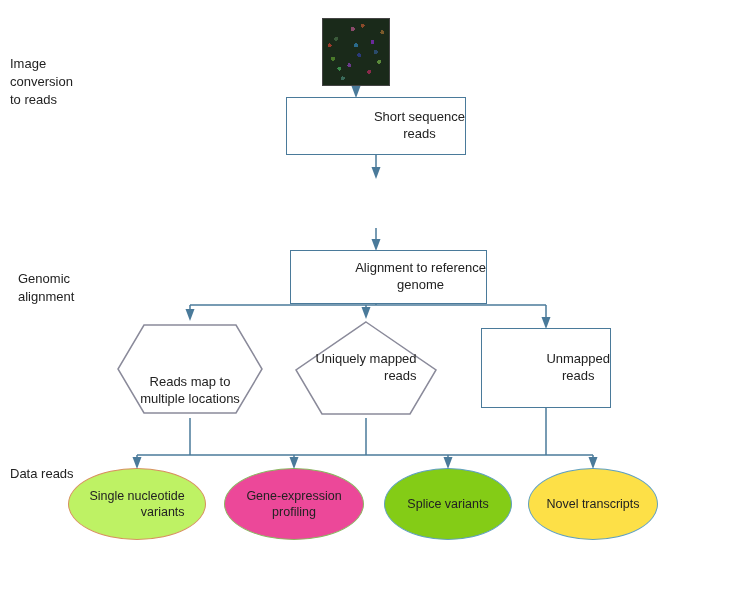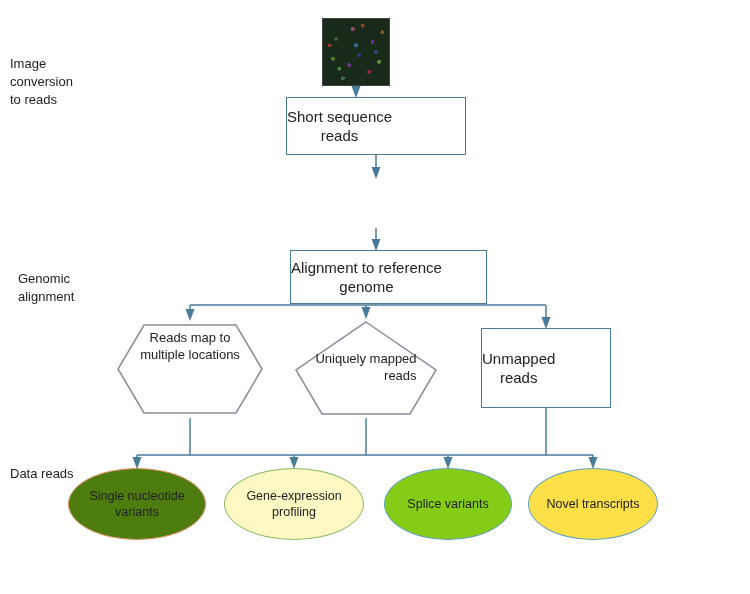--- a/index.html
+++ b/index.html
@@ -65,24 +65,24 @@
       border: 1px solid #444;
     }
 
     
     .box-rect {
       position: absolute;
       border: 1.5px solid #4a7a9a;
       background: #fff;
       display: flex;
       align-items: center;
-      justify-content: flex-start;
+      justify-content: flex-end;
       text-align: center;
       line-height: 1.3;
-      font-size: 15px;
+      font-size: 13px;
       color: #222;
     }
 
     
     .pentagon-container {
       position: absolute;
       display: flex;
       align-items: center;
       justify-content: center;
     }
@@ -100,21 +100,21 @@
       color: #222;
       line-height: 1.3;
       z-index: 2;
       padding: 10px;
     }
 
     
     .hexagon-container {
       position: absolute;
       display: flex;
-      align-items: flex-start;
+      align-items: flex-end;
       justify-content: center;
     }
 
     .hex-text {
       position: relative;
       text-align: center;
       font-size: 13px;
       color: #222;
       line-height: 1.3;
       z-index: 2;
@@ -128,25 +128,26 @@
       display: flex;
       align-items: center;
       justify-content: center;
       text-align: center;
       font-size: 12.5px;
       color: #222;
       line-height: 1.3;
     }
 
     .ellipse-orange {
-      background: #4d7c0f;
+      background: #bef264;
       border: 1.5px solid #d89060;
+      text-align: right;
     }
     .ellipse-green {
-      background: #fef9c3;
+      background: #ec4899;
       border: 1.5px solid #8ab860;
     }
     .ellipse-blue1 {
       background: #84cc16;
       border: 1.5px solid #60a0c0;
     }
     .ellipse-blue2 {
       background: #fde047;
       border: 1.5px solid #60a0c0;
     }

